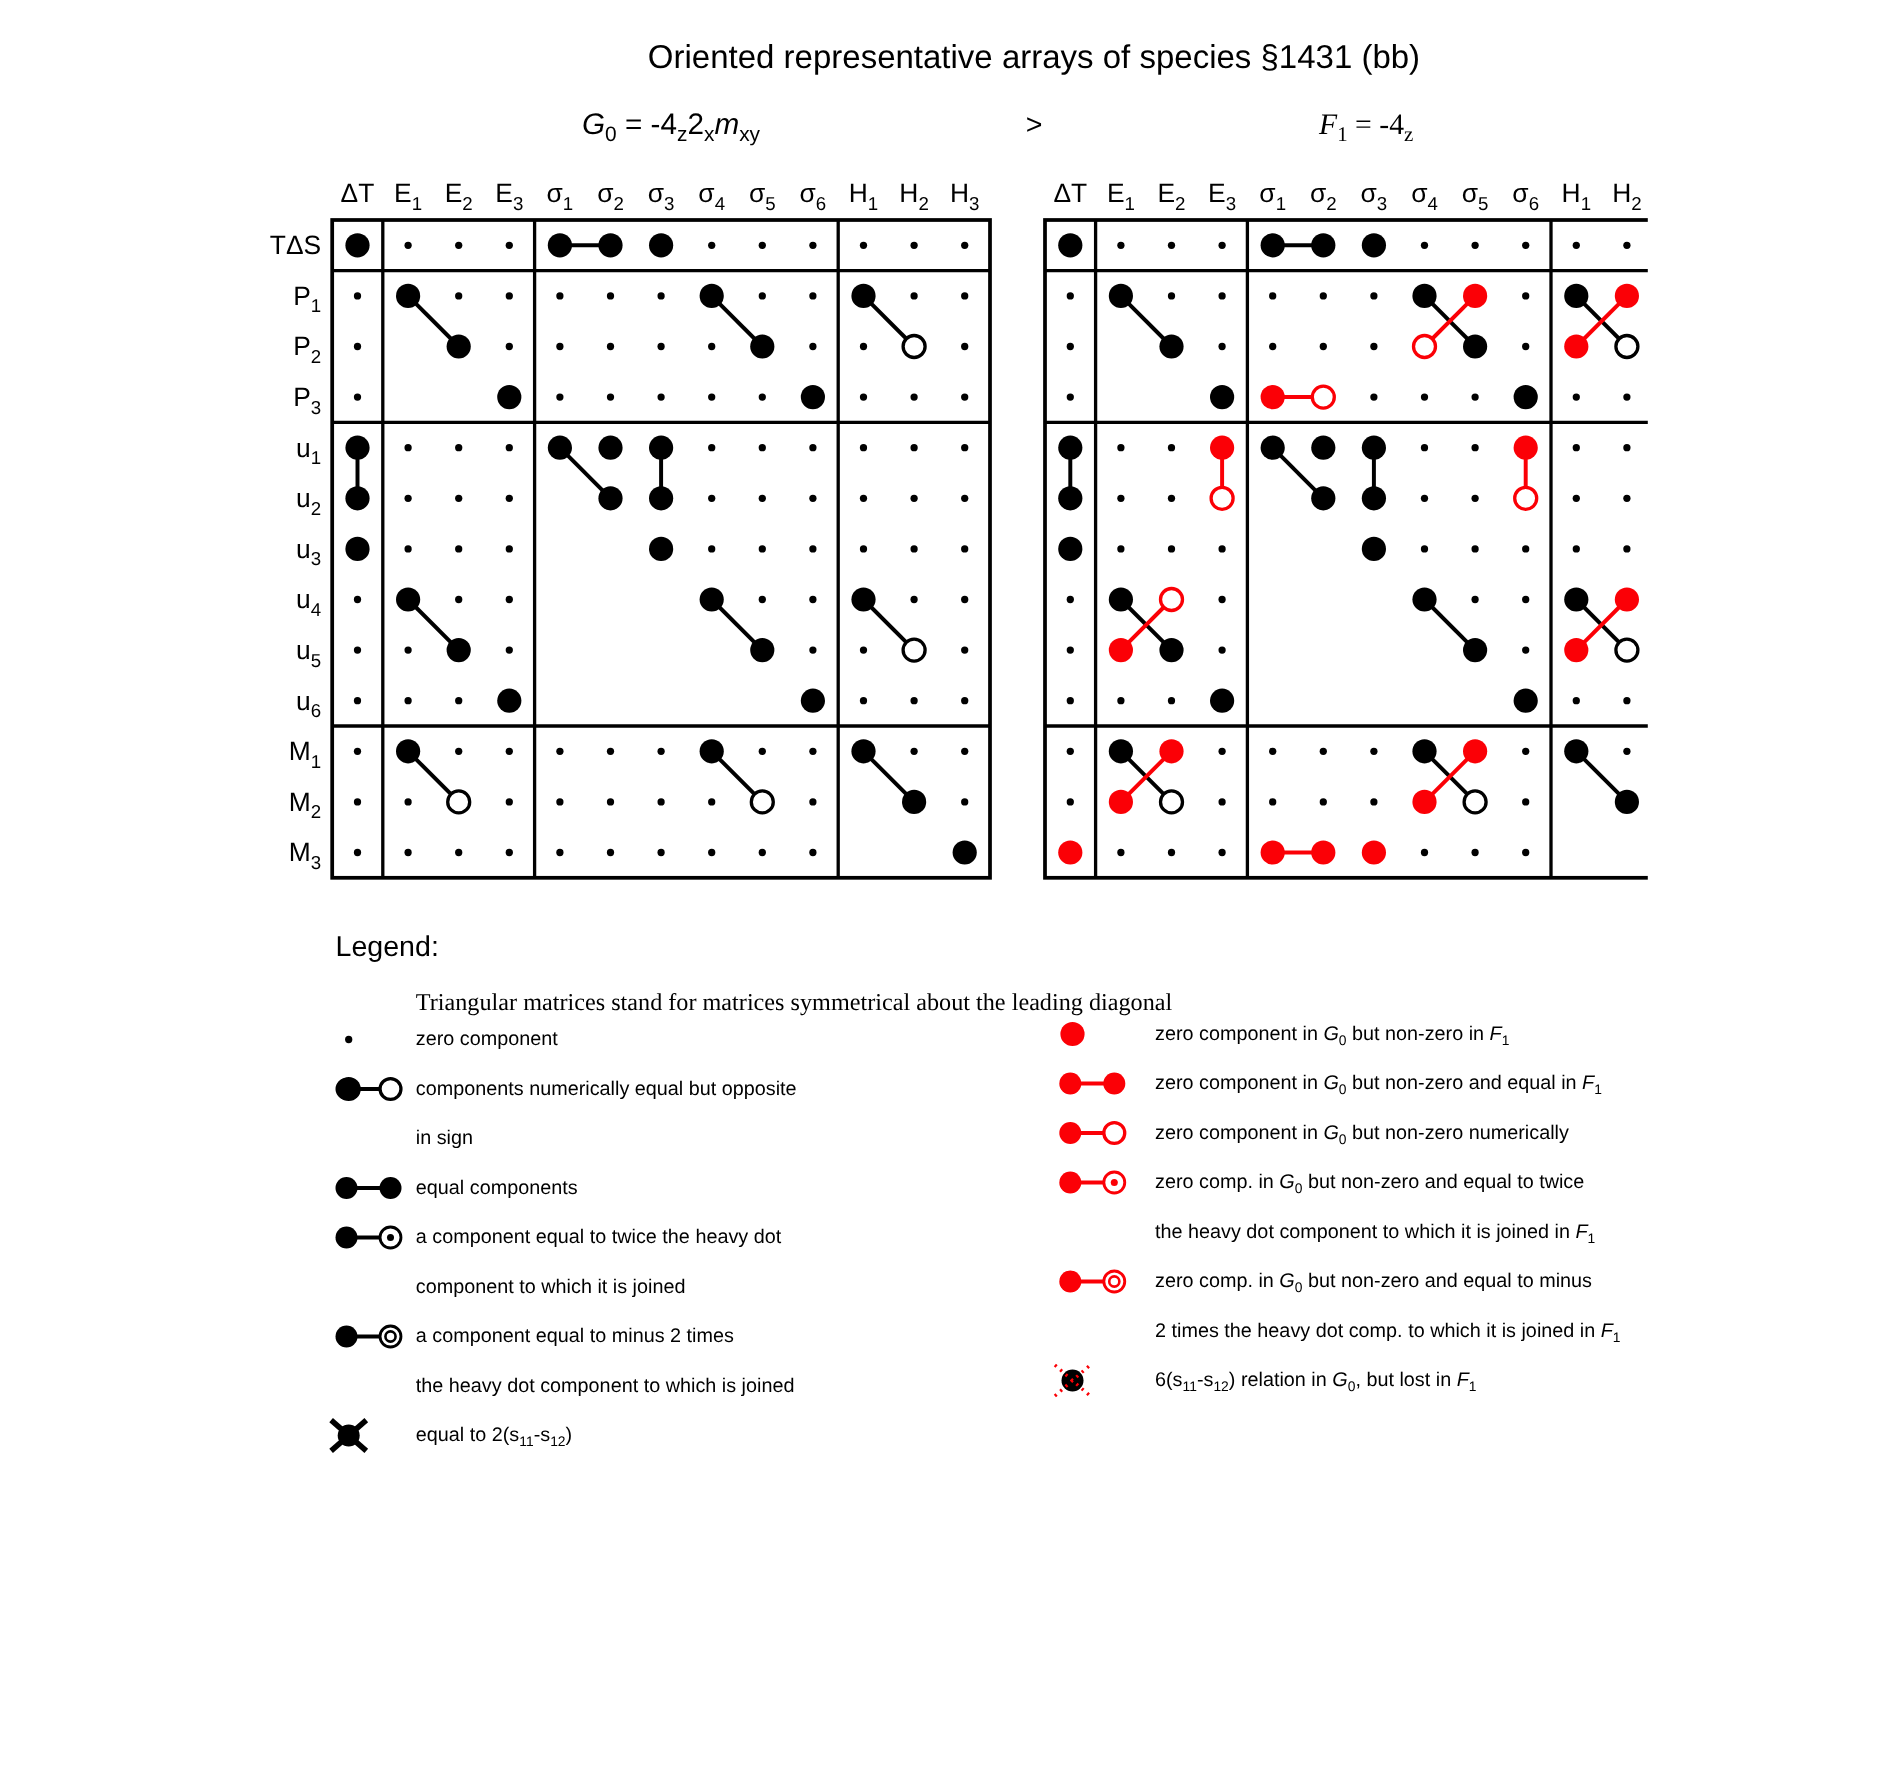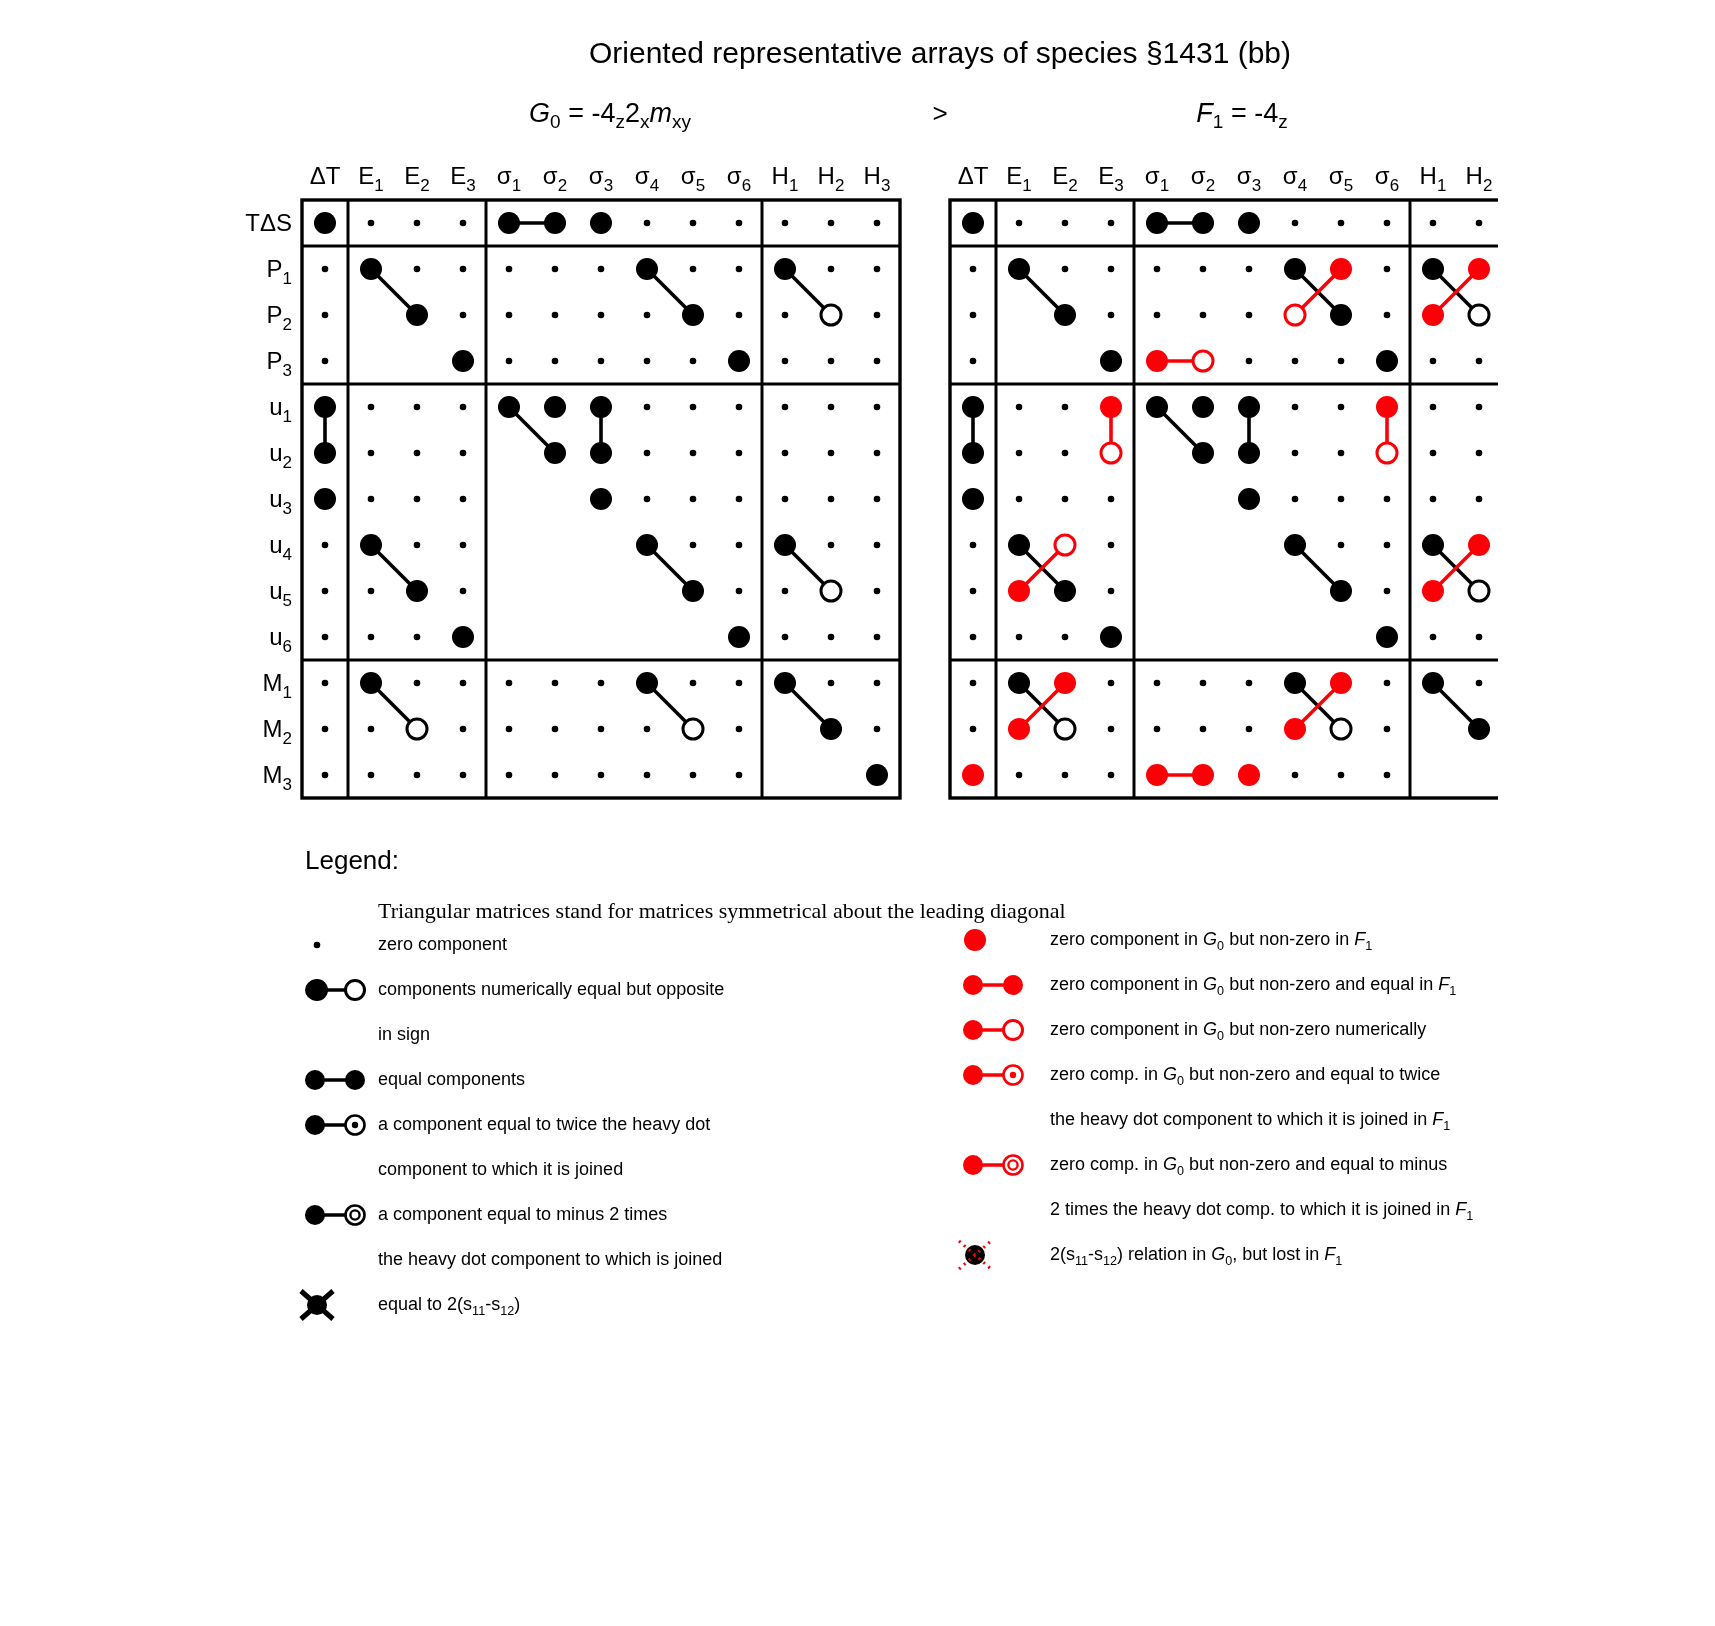--- a/index.html
+++ b/index.html
@@ -4,21 +4,21 @@
 <style>
   html,body{margin:0;padding:0;background:#fff;}
   .page{position:relative;width:1498px;height:1626px;background:#fff;
         font-family:"Liberation Sans",sans-serif;color:#000;overflow:hidden;}
   .title{position:absolute;left:160px;top:36px;width:1560px;text-align:center;
          font-size:30px;}
   .formula{position:absolute;top:98px;font-size:27px;white-space:nowrap;}
   .formula sub{font-size:19px;line-height:0;}
   .f-left{left:430px;width:360px;text-align:center;}
   .f-comp{left:915px;width:50px;text-align:center;font-size:26px;}
-  .f-right{left:1080px;width:324px;text-align:center;}
+  .f-right{left:1080px;width:324px;text-align:center;font-family:Liberation Serif, serif;}
   .matrix-svg{position:absolute;top:140px;}
   .m-left{left:230px;}
   .m-right{left:878px;}
   .legend-heading{position:absolute;left:305px;top:845px;font-size:26px;}
   .legend-note{position:absolute;left:378px;top:898px;font-size:22px;white-space:nowrap;font-family:Liberation Serif, serif;}
   .legend-col{position:absolute;}
   .legend-col-left{left:295px;top:922px;}
   .legend-col-right{left:953px;top:917px;}
   .leg-item{position:relative;}
   .leg-sym{position:absolute;left:0;top:4px;height:38px;display:flex;align-items:center;}
@@ -597,17 +597,17 @@
       </div>
       <div class="leg-item">
         <div class="leg-sym">
           <svg width="92" height="38">
             <circle cx="22" cy="19" r="10" fill="#000000"></circle>
             <line x1="6" y1="5" x2="38" y2="33" stroke="#fb0006" stroke-width="3" stroke-dasharray="2 4.5"></line>
             <line x1="6" y1="33" x2="38" y2="5" stroke="#fb0006" stroke-width="3" stroke-dasharray="2 4.5"></line>
           </svg>
         </div>
         <div class="leg-lines">
-          <div class="leg-line"><span>2(s</span><sub>11</sub><span>-s</span><sub>12</sub><span>) relation in </span><i>G</i><sub>0</sub><span>, but lost in </span><i>F</i><sub>1</sub></div>
+          <div class="leg-line"><span>6(s</span><sub>11</sub><span>-s</span><sub>12</sub><span>) relation in </span><i>G</i><sub>0</sub><span>, but lost in </span><i>F</i><sub>1</sub></div>
         </div>
       </div>
     </div>
 </div>
 
 </body></html>

